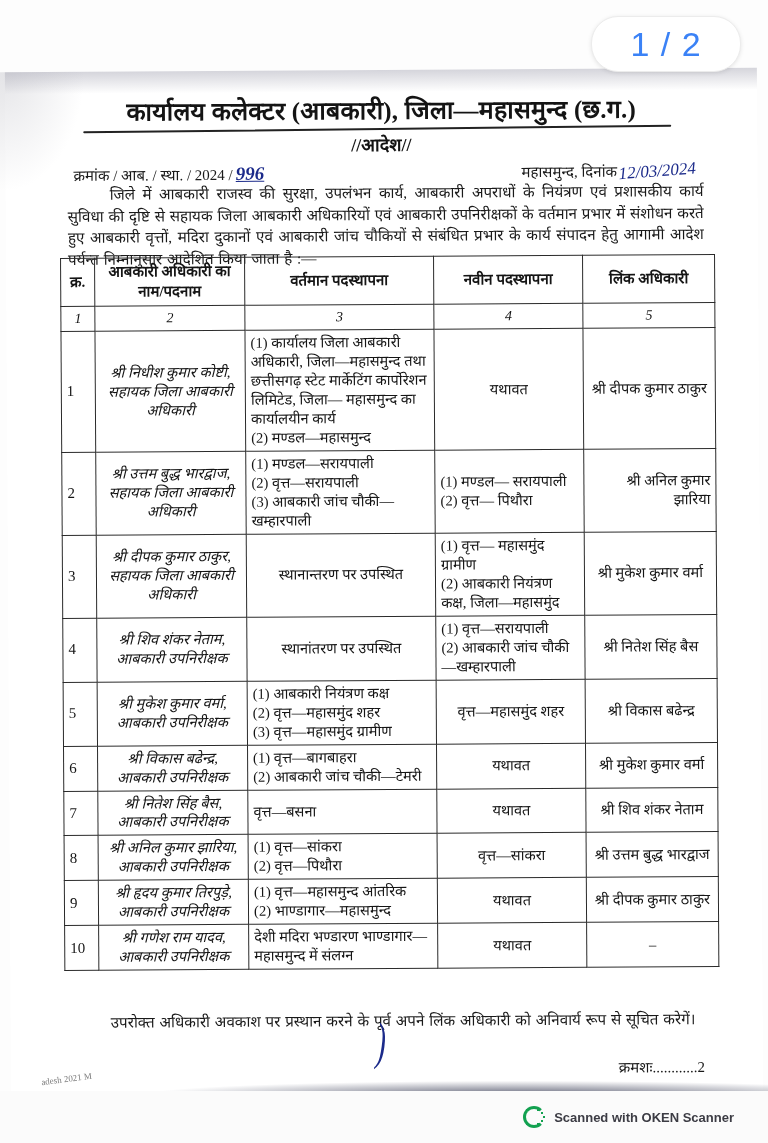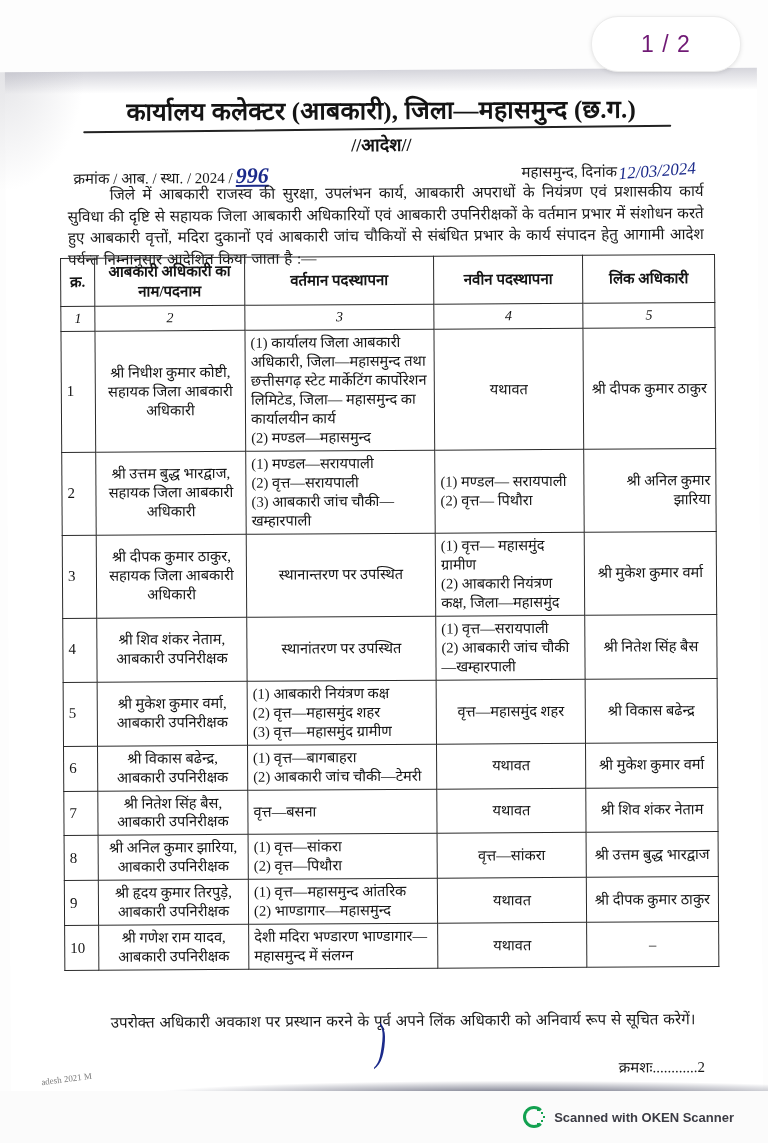--- a/index.html
+++ b/index.html
@@ -26,22 +26,22 @@
     left: 591px;
     width: 148px;
     height: 54px;
     background: #ffffff;
     border: 1px solid #ececec;
     border-radius: 27px;
     box-shadow: 0 1px 4px rgba(0,0,0,0.10);
     display: flex;
     align-items: center;
     justify-content: center;
-    font-size: 23px;
-    color: #701a75;
+    font-size: 34px;
+    color: #3b82f6;
     letter-spacing: 1px;
     z-index: 40;
   }
 
   
   #sheet {
     position: absolute;
     left: 8px;
     top: 70px;
     width: 752px;
@@ -109,21 +109,21 @@
     top: 92px;
     font-family: "Liberation Serif", "DejaVu Serif", serif;
     font-size: 15px;
     color: #1a1a1a;
     white-space: nowrap;
   }
   #memo-no-hand {
     font-family: "Liberation Serif", "DejaVu Serif", serif;
     font-style: italic;
     font-weight: bold;
-    font-size: 22px;
+    font-size: 19px;
     color: #1b2a8a;
     text-decoration: underline;
     margin-left: 3px;
   }
   #place-date {
     position: absolute;
     right: 62px;
     top: 92px;
     font-family: "Liberation Serif", "DejaVu Serif", serif;
     font-size: 15px;
@@ -172,21 +172,21 @@
     vertical-align: middle;
     line-height: 1.3;
   }
   #order-table th {
     font-weight: bold;
     text-align: center;
     font-size: 15px;
     padding: 4px 4px;
   }
   td.c-sl { text-align: left;  padding-left: 5px; }
-  td.c-name { text-align: center; }
+  td.c-name { text-align: center; font-style: italic; }
   td.c-cur, td.c-new { text-align: left; }
   td.c-cur.ctr, td.c-new.ctr { text-align: center; }
   td.c-link { text-align: center; }
   tr.numrow td {
     text-align: center;
     font-style: italic;
     font-size: 14px;
     padding: 1px 4px;
   }
   td.c-sl { font-size: 15px; }

